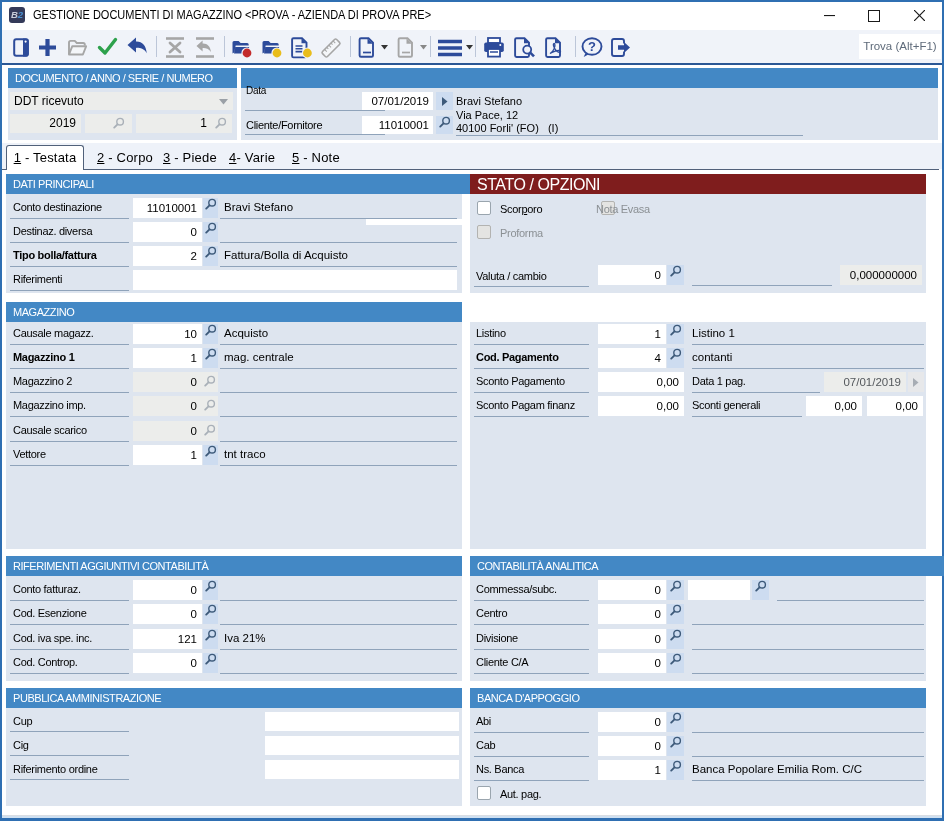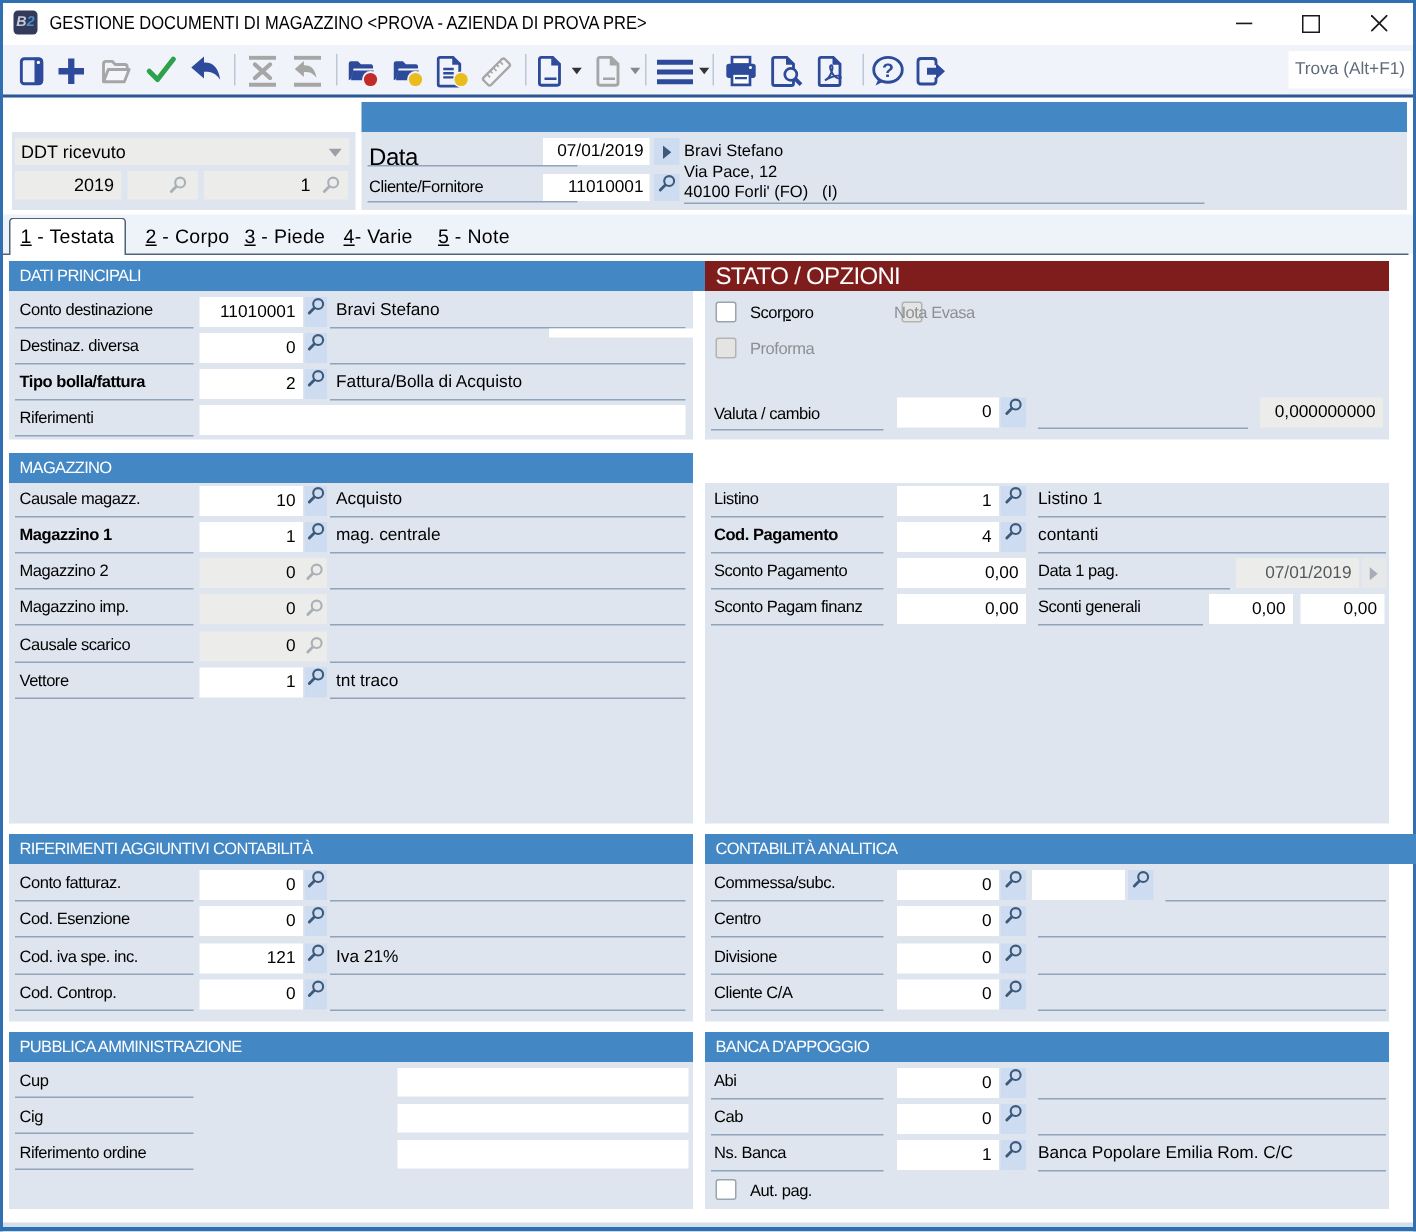--- a/index.html
+++ b/index.html
@@ -124,38 +124,39 @@
         <ellipse cx="12" cy="9.5" rx="9.5" ry="8.3" fill="none" stroke="#2d4b9a" stroke-width="1.9"></ellipse>
         <path d="M5.5,16 l-1.8,4 l4.6,-2.4 z" fill="#2d4b9a"></path>
         <text x="12" y="14" font-size="13" font-weight="bold" fill="#2d4b9a" text-anchor="middle" font-family="Liberation Sans">?</text>
       </svg></div>
 <div style="position:absolute;left:610px;top:37px"><svg width="21" height="21" viewBox="0 0 21 21">
         <path d="M14,6.5 V4 q0,-2 -2,-2 H4 Q2,2 2,4 v13 q0,2 2,2 h8 q2,0 2,-2 v-2.5" fill="none" stroke="#2d4b9a" stroke-width="1.9"></path>
         <path d="M8,8.2 h6 V5 l6,5.5 -6,5.5 V12.8 h-6 z" fill="#2d4b9a"></path>
       </svg></div>
 <div style="position:absolute;left:859px;top:34px;width:82px;height:25px;background:#fff;color:#5f6b7a;font-size:11.5px;line-height:25px;text-align:center;white-space:nowrap">Trova (Alt+F1)</div>
 <div style="position:absolute;left:8px;top:88px;width:229px;height:52px;background:#dee5ef"></div>
+<div style="position:absolute;left:8px;top:68px;width:229px;height:20px;background:#4388c5;color:#fff;font-size:11px;letter-spacing:-0.45px;line-height:21px;padding-left:7px;box-sizing:border-box;white-space:nowrap">DOCUMENTO / ANNO / SERIE / NUMERO</div>
 <div style="position:absolute;left:10px;top:92px;width:223px;height:18px;background:#ecedeb;text-align:left;padding-right:5px;padding-left:4px;box-sizing:border-box;line-height:18px;font-size:12px;white-space:nowrap">DDT ricevuto</div>
 <svg style="position:absolute;left:219px;top:99px" width="9" height="6">
       <path d="M0,0 h9 l-4.5,5.5 z" fill="#9aa0a6"></path>
     </svg>
 <div style="position:absolute;left:10px;top:114px;width:71px;height:19px;background:#ecedeb;text-align:right;padding-right:5px;padding-left:4px;box-sizing:border-box;line-height:19px;font-size:12px;white-space:nowrap">2019</div>
 <div style="position:absolute;left:85px;top:114px;width:47px;height:19px;background:#ecedeb;text-align:right;padding-right:5px;padding-left:4px;box-sizing:border-box;line-height:19px;font-size:11.5px;white-space:nowrap"></div>
 <div style="position:absolute;left:112px;top:117px"><svg width="13" height="13" viewBox="0 0 13 13">
         <circle cx="8.1" cy="4.7" r="3.3" fill="none" stroke="#a9b0b8" stroke-width="1.4"></circle>
         <line x1="5.5" y1="7.3" x2="2.2" y2="10.6" stroke="#a9b0b8" stroke-width="1.9" stroke-linecap="round"></line>
       </svg></div>
 <div style="position:absolute;left:136px;top:114px;width:96px;height:19px;background:#ecedeb;text-align:right;padding-right:25px;padding-left:4px;box-sizing:border-box;line-height:19px;font-size:12px;white-space:nowrap">1</div>
 <div style="position:absolute;left:214px;top:117px"><svg width="13" height="13" viewBox="0 0 13 13">
         <circle cx="8.1" cy="4.7" r="3.3" fill="none" stroke="#a9b0b8" stroke-width="1.4"></circle>
         <line x1="5.5" y1="7.3" x2="2.2" y2="10.6" stroke="#a9b0b8" stroke-width="1.9" stroke-linecap="round"></line>
       </svg></div>
 <div style="position:absolute;left:241px;top:88px;width:697px;height:52px;background:#dee5ef"></div>
 <div style="position:absolute;left:241px;top:68px;width:697px;height:20px;background:#4388c5;color:#fff;font-size:11px;letter-spacing:-0.45px;line-height:21px;padding-left:7px;box-sizing:border-box;white-space:nowrap"></div>
-<div style="position:absolute;left:246px;top:97px;color:#000;white-space:nowrap;font-size:16px;letter-spacing:-0.3px">Data</div>
+<div style="position:absolute;left:246px;top:85px;color:#000;white-space:nowrap;font-size:10px;letter-spacing:-0.3px">Data</div>
 <div style="position:absolute;left:245px;top:110px;width:140px;height:1px;background:#8fa3ba"></div>
 <div style="position:absolute;left:362px;top:92px;width:71px;height:18px;background:#fff;text-align:right;padding-right:4px;padding-left:4px;box-sizing:border-box;line-height:18px;font-size:11.5px;white-space:nowrap">07/01/2019</div>
 <div style="position:absolute;left:436px;top:92px;width:17px;height:18px;background:#cddcf0"></div>
 <svg style="position:absolute;left:442px;top:97px" width="6" height="9">
       <path d="M0,0 l5.5,4.5 L0,9 z" fill="#3d5a7a"></path>
     </svg>
 <div style="position:absolute;left:246px;top:119px;font-weight:normal;color:#000;white-space:nowrap;font-size:11px;letter-spacing:-0.3px">Cliente/Fornitore</div>
 <div style="position:absolute;left:245px;top:134px;width:140px;height:1px;background:#8fa3ba"></div>
 <div style="position:absolute;left:362px;top:116px;width:71px;height:18px;background:#fff;text-align:right;padding-right:4px;padding-left:4px;box-sizing:border-box;line-height:18px;font-size:11.5px;white-space:nowrap">11010001</div>
 <div style="position:absolute;left:436px;top:116px;width:17px;height:18px;background:#cddcf0;text-align:center;line-height:15px"><svg width="13" height="13" viewBox="0 0 13 13">

